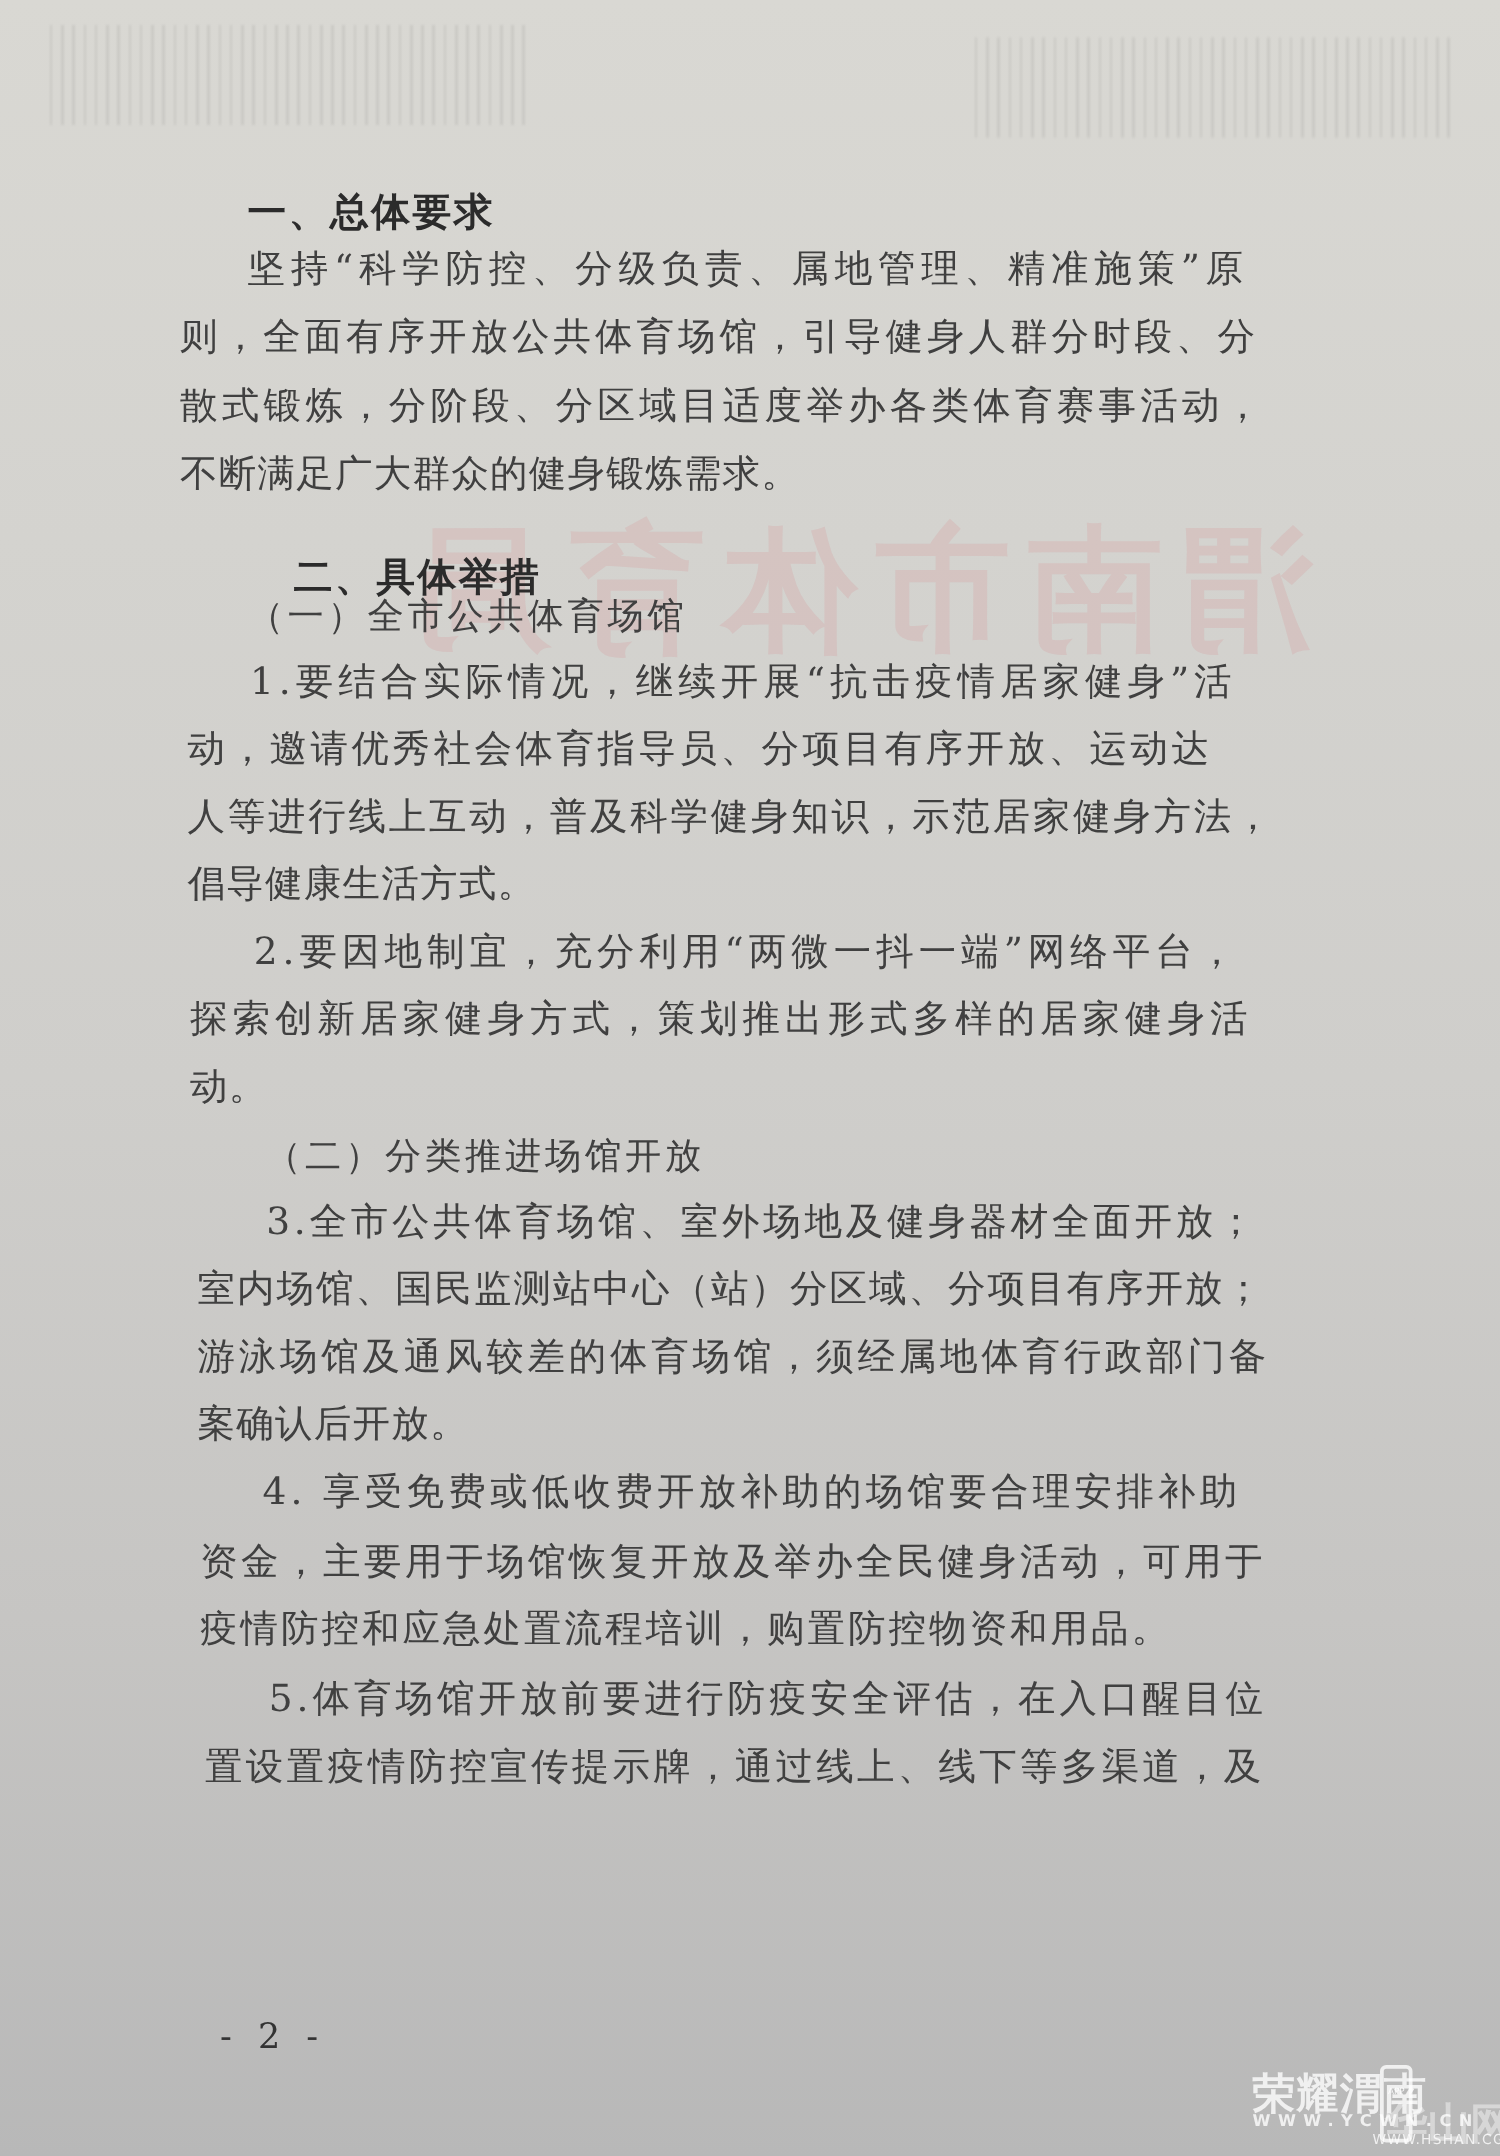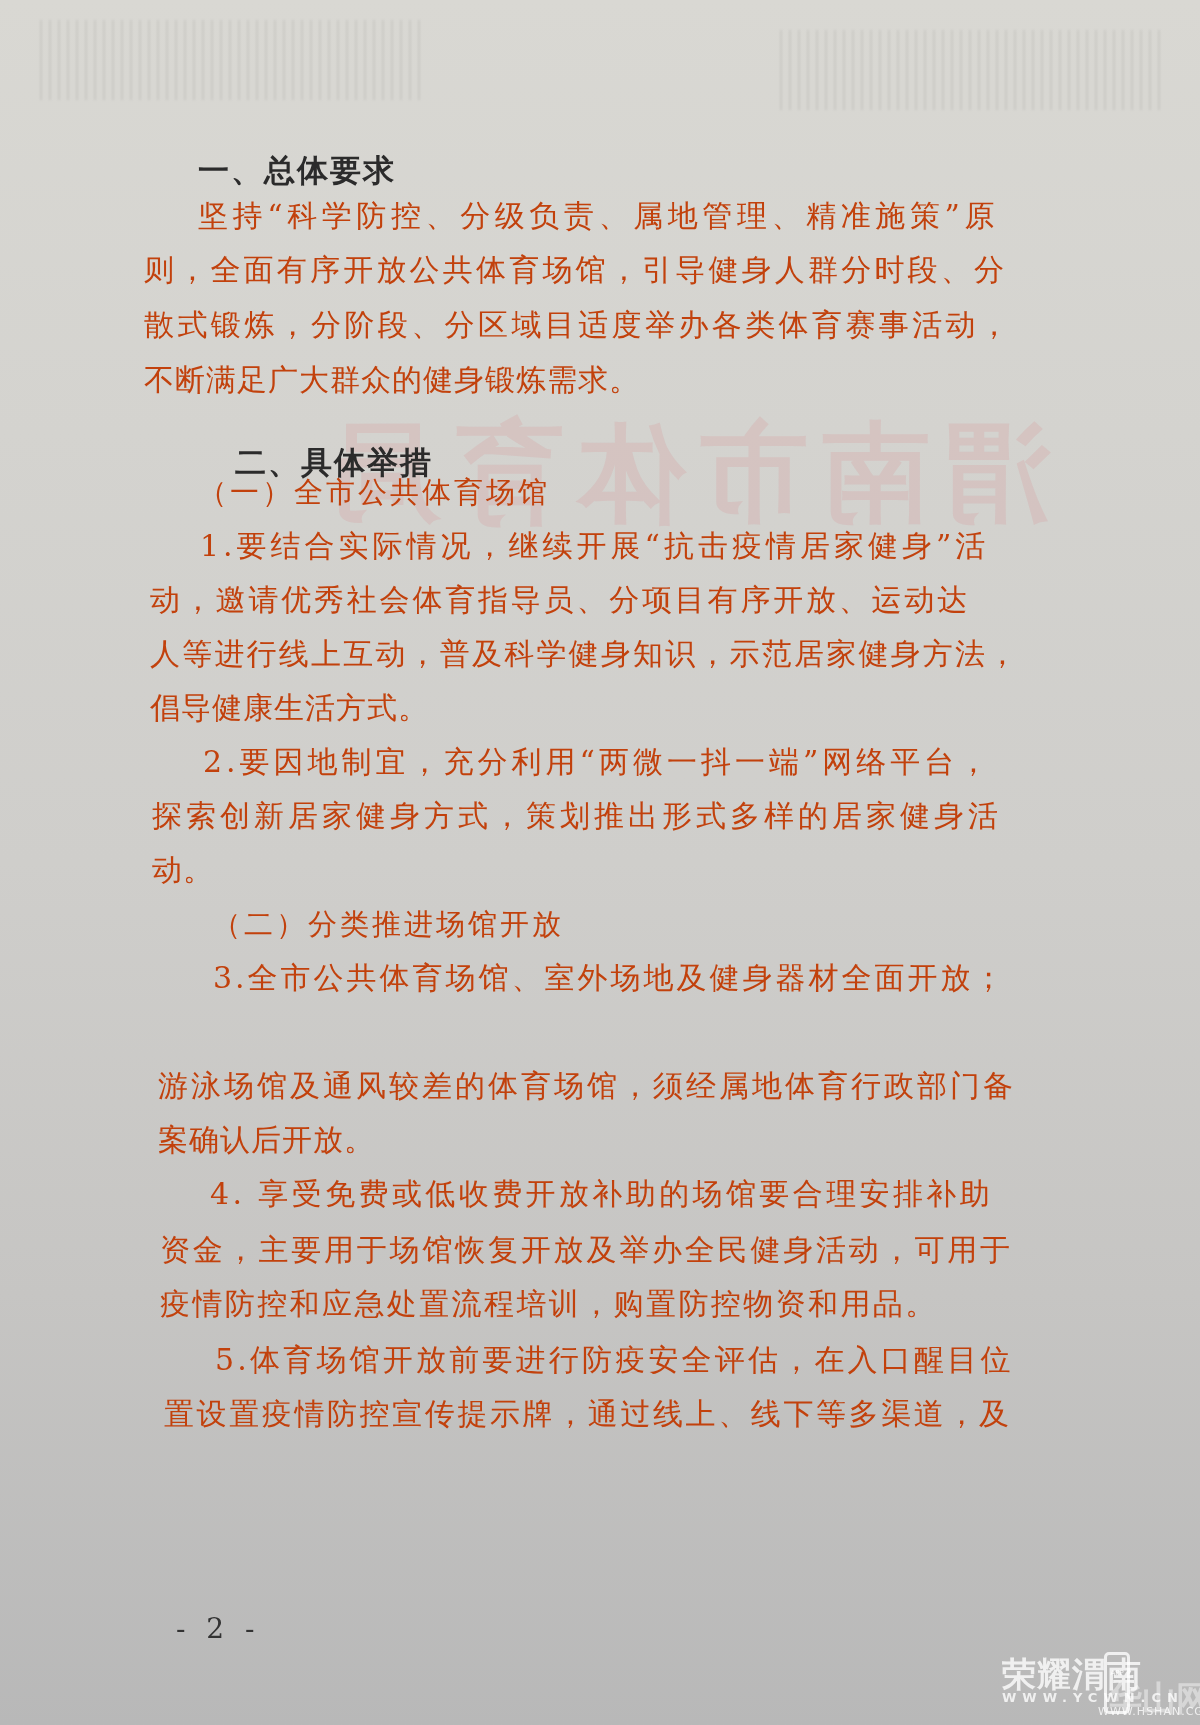--- a/index.html
+++ b/index.html
@@ -38,21 +38,21 @@
       white-space: nowrap;
       line-height: 110px;
       font-family: "DejaVu Sans", sans-serif;
     }
     .line {
       position: absolute;
       font-size: 30px;
       line-height: 40px;
       white-space: nowrap;
       letter-spacing: 5px;
-      color: #c2410c;
+      color: #404040;
     }
     .h1 {
       font-family: "DejaVu Sans", "Liberation Sans", sans-serif;
       font-weight: bold;
       font-size: 31px;
       letter-spacing: 2px;
       color: #2b2b2b;
     }
     .h2 {
       font-size: 29px;
@@ -116,20 +116,21 @@
   <div class="line" style="left:150px;top:634px;letter-spacing:2.2px;">人等进行线上互动，普及科学健身知识，示范居家健身方法，</div>
   <div class="line" style="left:150px;top:688px;letter-spacing:1px;">倡导健康生活方式。</div>
 
   <div class="line" style="left:203px;top:742px;letter-spacing:4px;">2.要因地制宜，充分利用“两微一抖一端”网络平台，</div>
   <div class="line" style="left:152px;top:796px;letter-spacing:4px;">探索创新居家健身方式，策划推出形式多样的居家健身活</div>
   <div class="line" style="left:152px;top:850px;letter-spacing:1px;">动。</div>
 
   <div class="line h2" style="left:212px;top:904px;">（二）分类推进场馆开放</div>
 
   <div class="line" style="left:213px;top:958px;letter-spacing:3px;">3.全市公共体育场馆、室外场地及健身器材全面开放；</div>
+  <div class="line" style="left:158px;top:1012px;letter-spacing:1.6px;">室内场馆、国民监测站中心（站）分区域、分项目有序开放；</div>
   <div class="line" style="left:158px;top:1066px;letter-spacing:3px;">游泳场馆及通风较差的体育场馆，须经属地体育行政部门备</div>
   <div class="line" style="left:158px;top:1120px;letter-spacing:1px;">案确认后开放。</div>
 
   <div class="line" style="left:210px;top:1174px;letter-spacing:3.4px;">4. 享受免费或低收费开放补助的场馆要合理安排补助</div>
   <div class="line" style="left:160px;top:1230px;letter-spacing:2.8px;">资金，主要用于场馆恢复开放及举办全民健身活动，可用于</div>
   <div class="line" style="left:160px;top:1284px;letter-spacing:2.4px;">疫情防控和应急处置流程培训，购置防控物资和用品。</div>
 
   <div class="line" style="left:215px;top:1340px;letter-spacing:3.2px;">5.体育场馆开放前要进行防疫安全评估，在入口醒目位</div>
   <div class="line" style="left:164px;top:1394px;letter-spacing:2.6px;">置设置疫情防控宣传提示牌，通过线上、线下等多渠道，及</div>
 

